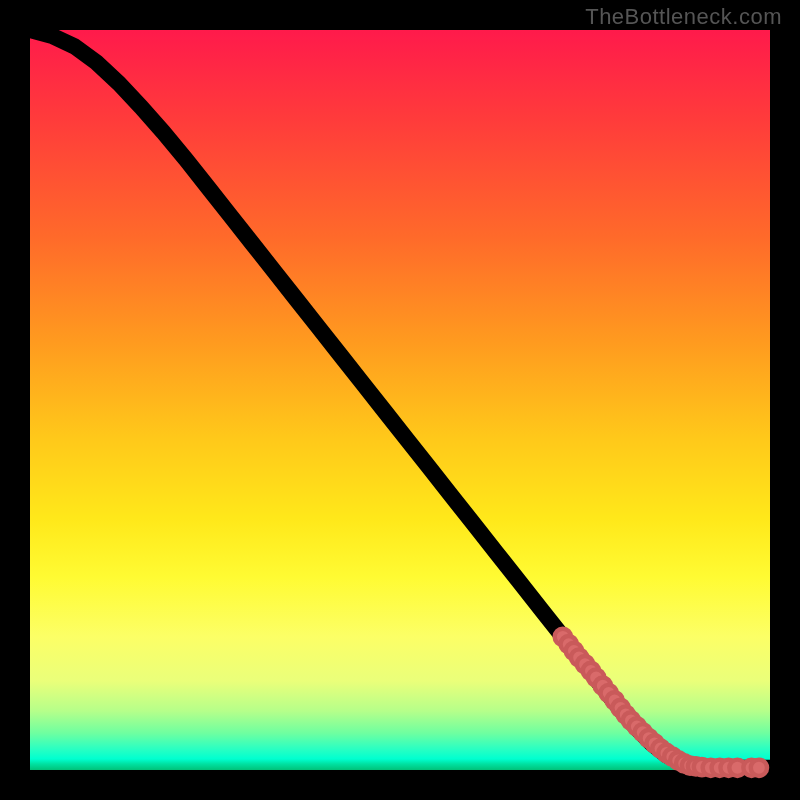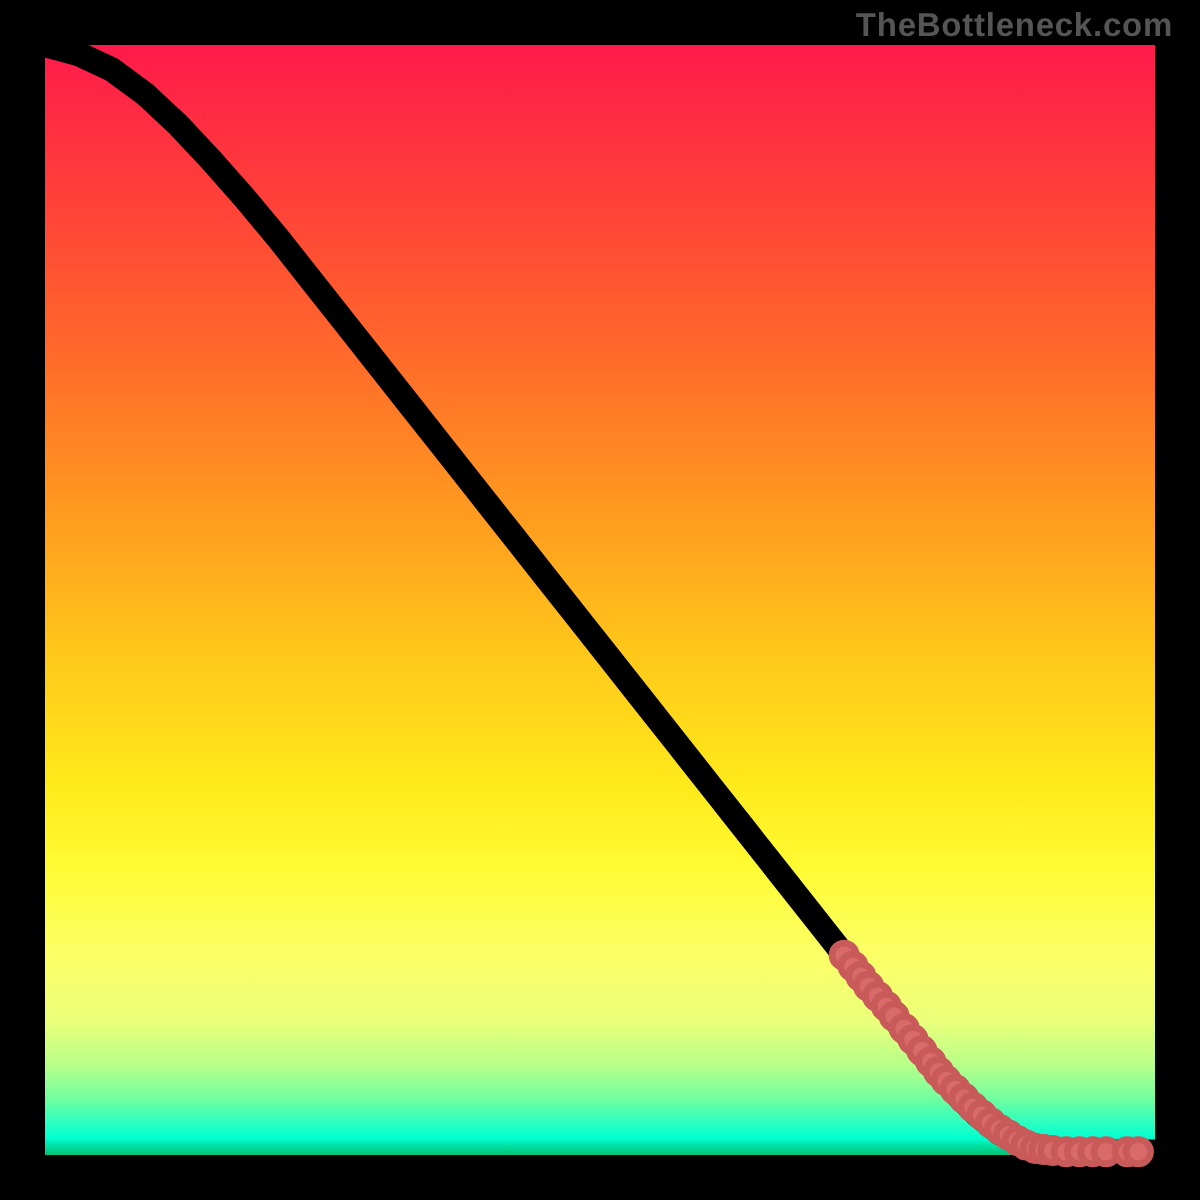--- a/index.html
+++ b/index.html
@@ -16,21 +16,21 @@
     width: 800px;
     height: 800px;
     background: #000;
   }
   .watermark {
     position: absolute;
     top: 4px;
     right: 18px;
     color: #555;
     font-size: 22px;
-    font-weight: 700;
+    font-weight: 400;
     letter-spacing: 0.5px;
     user-select: none;
   }
   .plot-area {
     position: absolute;
     left: 30px;
     top: 30px;
     width: 740px;
     height: 740px;
     

